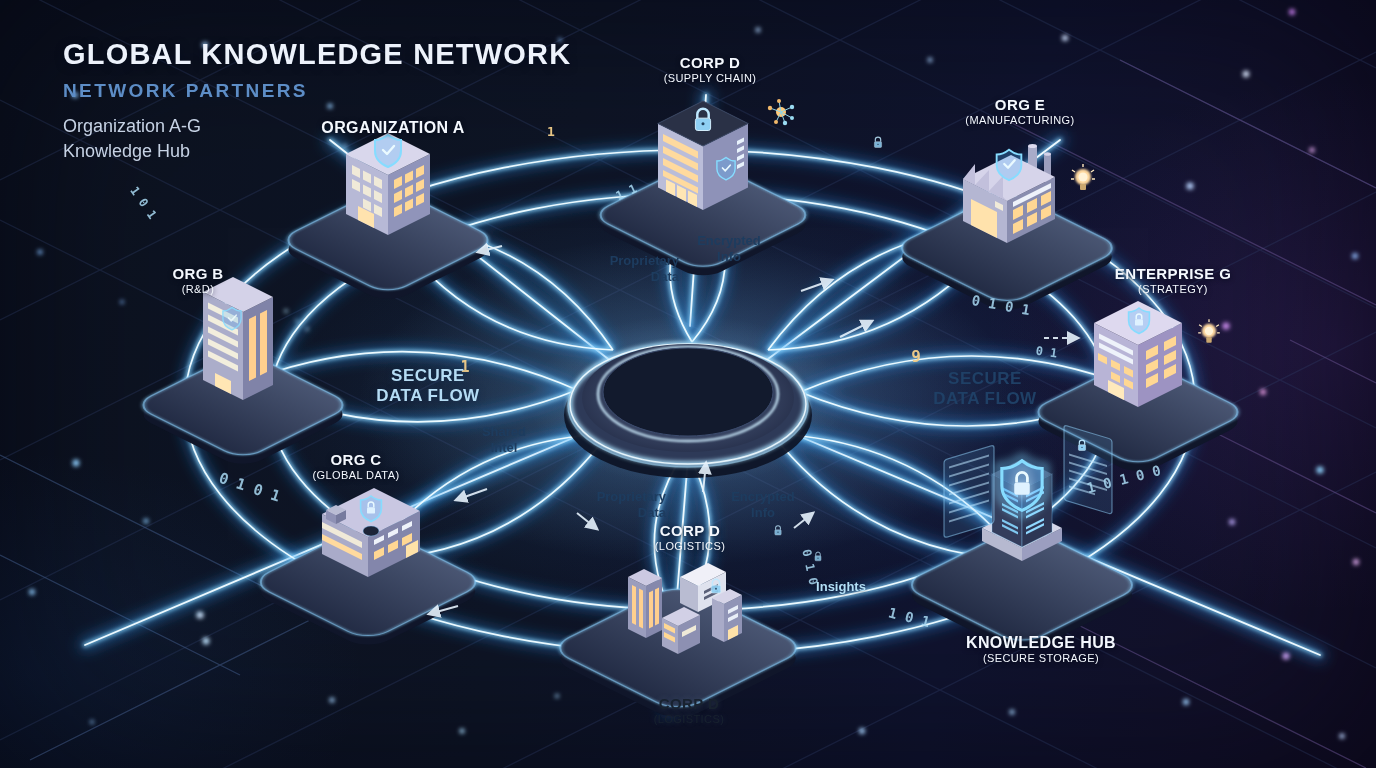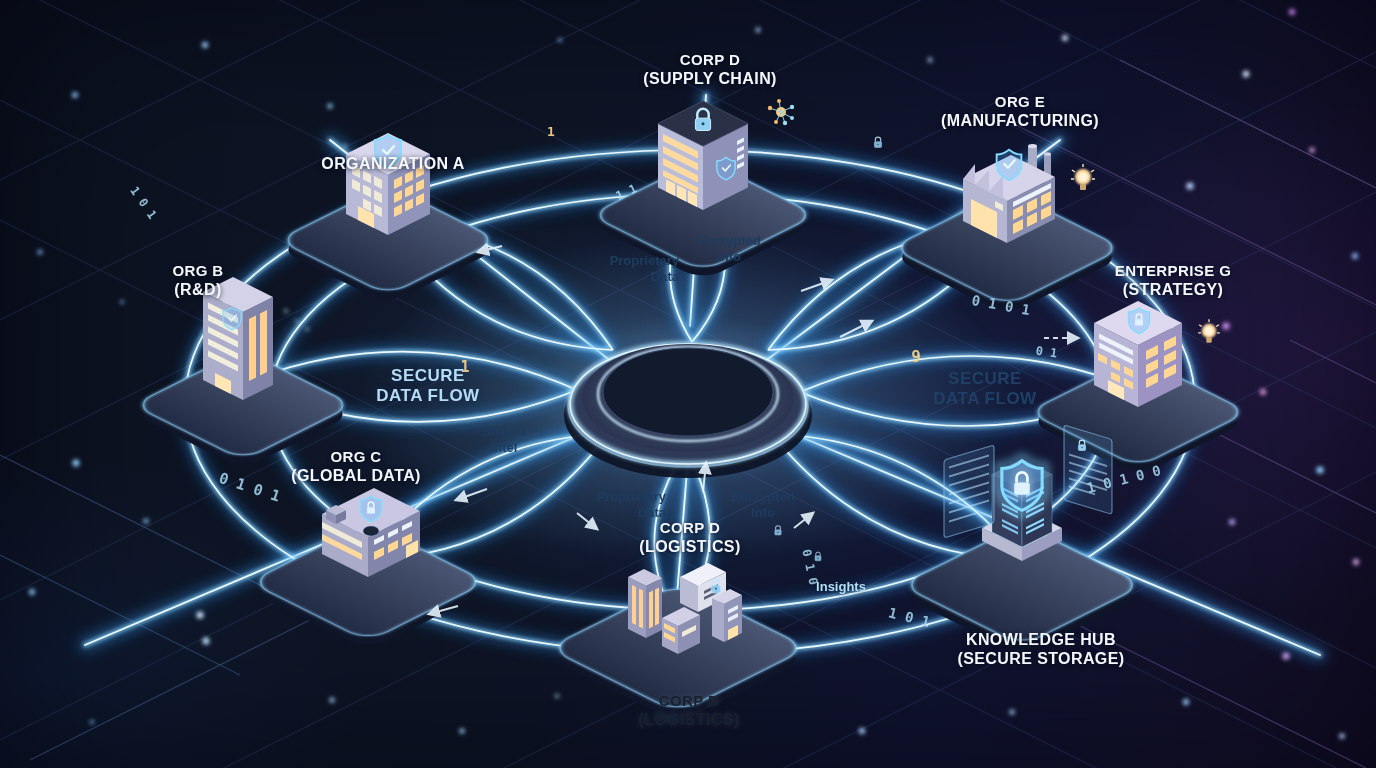--- a/index.html
+++ b/index.html
@@ -13,21 +13,21 @@
       linear-gradient(100deg,#0c1220 0%,#0e1526 40%,#101430 70%,#140f28 100%);
     box-shadow:inset 0 0 190px rgba(0,0,12,.6);
   }
   svg{position:absolute;left:0;top:0;}
   .lbl{position:absolute;transform:translate(-50%,-50%);text-align:center;pointer-events:none;}
   .header{position:absolute;left:63px;top:38px;text-align:left;}
   .header .title{font-size:29px;font-weight:800;color:#edf2fb;letter-spacing:1.2px;text-shadow:0 2px 8px rgba(0,10,30,.7);}
   .header .subtitle{font-size:19px;font-weight:700;color:#5d8dc6;letter-spacing:2.4px;margin-top:9px;}
   .header .caption{font-size:18px;font-weight:400;color:#c6d2e4;line-height:25px;margin-top:12px;}
   .node-label{color:#f4f8fe;font-weight:700;font-size:15px;letter-spacing:.4px;white-space:nowrap;line-height:1.2;text-shadow:0 1px 5px rgba(0,8,22,.85);}
-  .node-label .dt{font-weight:700;font-size:16px;}
+  .node-label .dt{font-weight:400;font-size:11px;}
   .node-label.big{font-size:16px;}
   .node-label.darktxt{color:#18222f;text-shadow:0 0 6px rgba(150,190,230,.18);}
   .hub-label{width:118px;color:#ffffff;font-weight:800;font-size:16.5px;letter-spacing:.6px;line-height:1.25;text-shadow:0 2px 7px rgba(0,15,35,.65);}
   .flow{font-weight:600;font-size:13px;line-height:1.2;}
   .flow.dark{color:#1d3c5f;}
   .flow.light{color:#b3dff6;text-shadow:0 1px 4px rgba(0,10,25,.5);}
   .sdf{font-weight:700;font-size:17px;letter-spacing:.5px;line-height:1.18;width:106px;margin-left:13px;}
   .sdf.left{color:#b5dcf4;text-shadow:0 1px 6px rgba(10,40,80,.5);}
   .sdf.right{color:#1f4066;}
   .w96{width:96px;text-align:right;} .w80{width:80px;} .w70{width:70px;text-align:center;}
@@ -574,23 +574,31 @@
     <text class="binary" x="806" y="568" font-size="12" transform="rotate(78 806 568)">0 1 0</text>
     <text class="binary" x="628" y="196" font-size="12" transform="rotate(-25 628 196)">1 1</text>
     <text class="binary" x="1046" y="356" font-size="12" transform="rotate(8 1046 356)">0 1</text>
     <text class="binary" x="140" y="205" font-size="12" transform="rotate(55 140 205)">1 0 1</text>
     <text class="binary gold" x="465" y="372" font-size="15">1</text>
     <text class="binary gold" x="916" y="362" font-size="16">9</text>
     <text class="binary gold" x="551" y="136" font-size="13">1</text>
   </g>
 </svg>
 
-
-
-<div class="lbl node-label big" style="left:393px;top:128px;margin-top:36px;">
+<div class="header">
+  <div class="title">GLOBAL KNOWLEDGE NETWORK</div>
+  <div class="subtitle">NETWORK PARTNERS</div>
+  <div class="caption">
+    <div>Organization A-G</div>
+    <div>Knowledge Hub</div>
+  </div>
+</div>
+
+
+<div class="lbl node-label big" style="left:393px;top:128px;">
   <div>ORGANIZATION A</div>
 </div>
 <div class="lbl node-label" style="left:710px;top:70px;">
   <div>CORP D</div>
   <div class="dt">(SUPPLY CHAIN)</div>
 </div>
 <div class="lbl node-label" style="left:1020px;top:112px;">
   <div>ORG E</div>
   <div class="dt">(MANUFACTURING)</div>
 </div>

